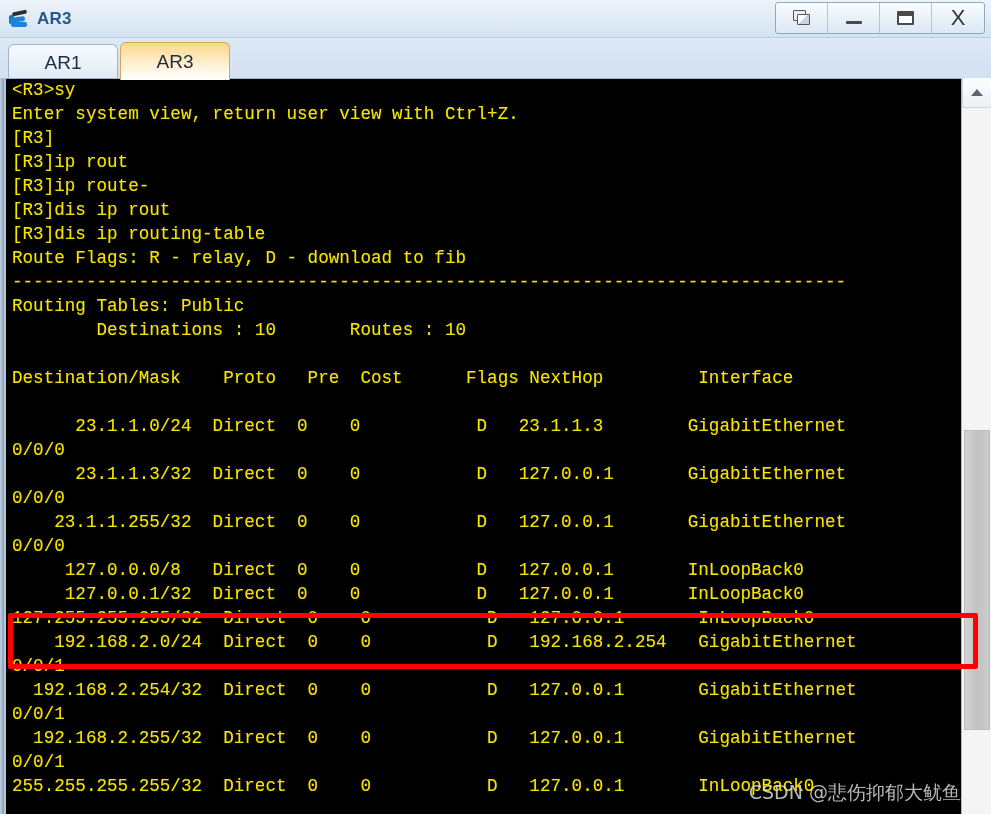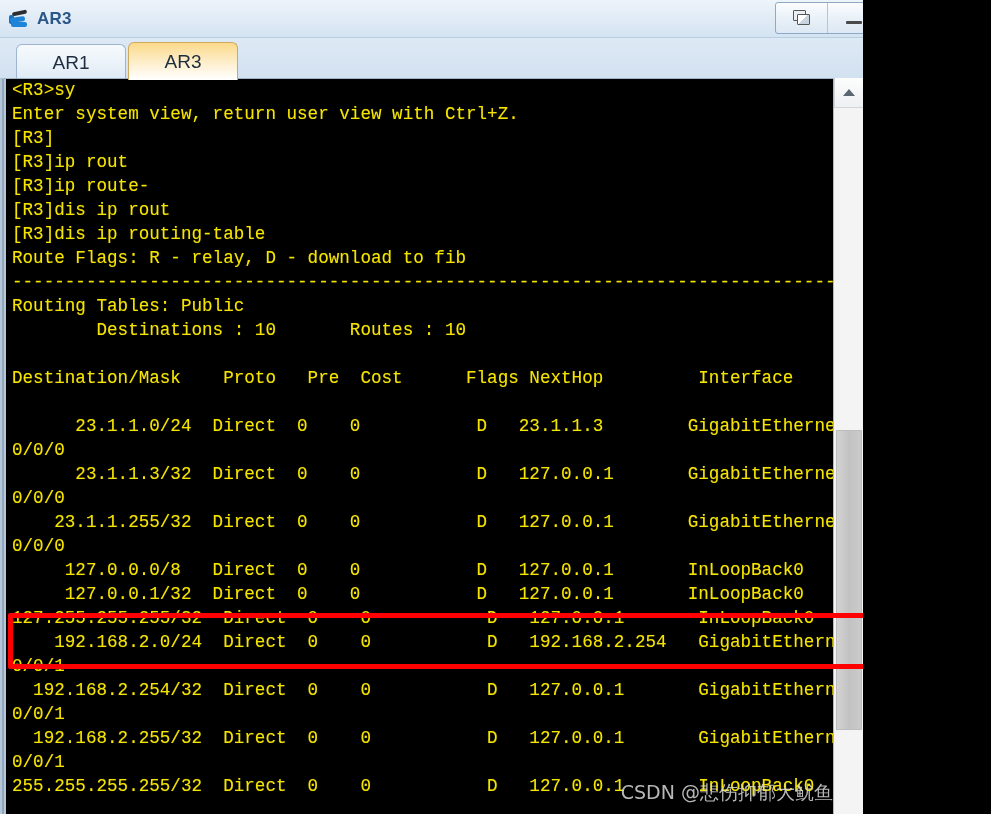--- a/index.html
+++ b/index.html
@@ -7,21 +7,21 @@
   html, body {
     width: 991px;
     height: 814px;
     overflow: hidden;
     background: #000;
     font-family: "Liberation Sans", sans-serif;
   }
 
   #app {
     position: relative;
-    width: 863px;
+    width: 991px;
     height: 814px;
     background: linear-gradient(to bottom, #e8f0f8 0%, #dbe7f3 100%);
     overflow: hidden;
   }
 
   
   .titlebar {
     position: absolute;
     left: 0; top: 0;
     width: 991px; height: 38px;
@@ -137,21 +137,21 @@
     line-height: 22px;
     font-family: "Liberation Sans", sans-serif;
   }
 
   
   .tabstrip {
     position: absolute;
     left: 0; top: 38px;
     width: 991px; height: 42px;
     background: linear-gradient(to bottom, #dde9f5 0%, #d2e1f0 100%);
-    padding-left: 16px;
+    padding-left: 8px;
     display: flex;
     align-items: flex-end;
   }
   .tab {
     width: 110px;
     height: 36px;
     margin-right: 2px;
     border: 1px solid #9db6cd;
     border-bottom: none;
     border-radius: 6px 6px 0 0;

